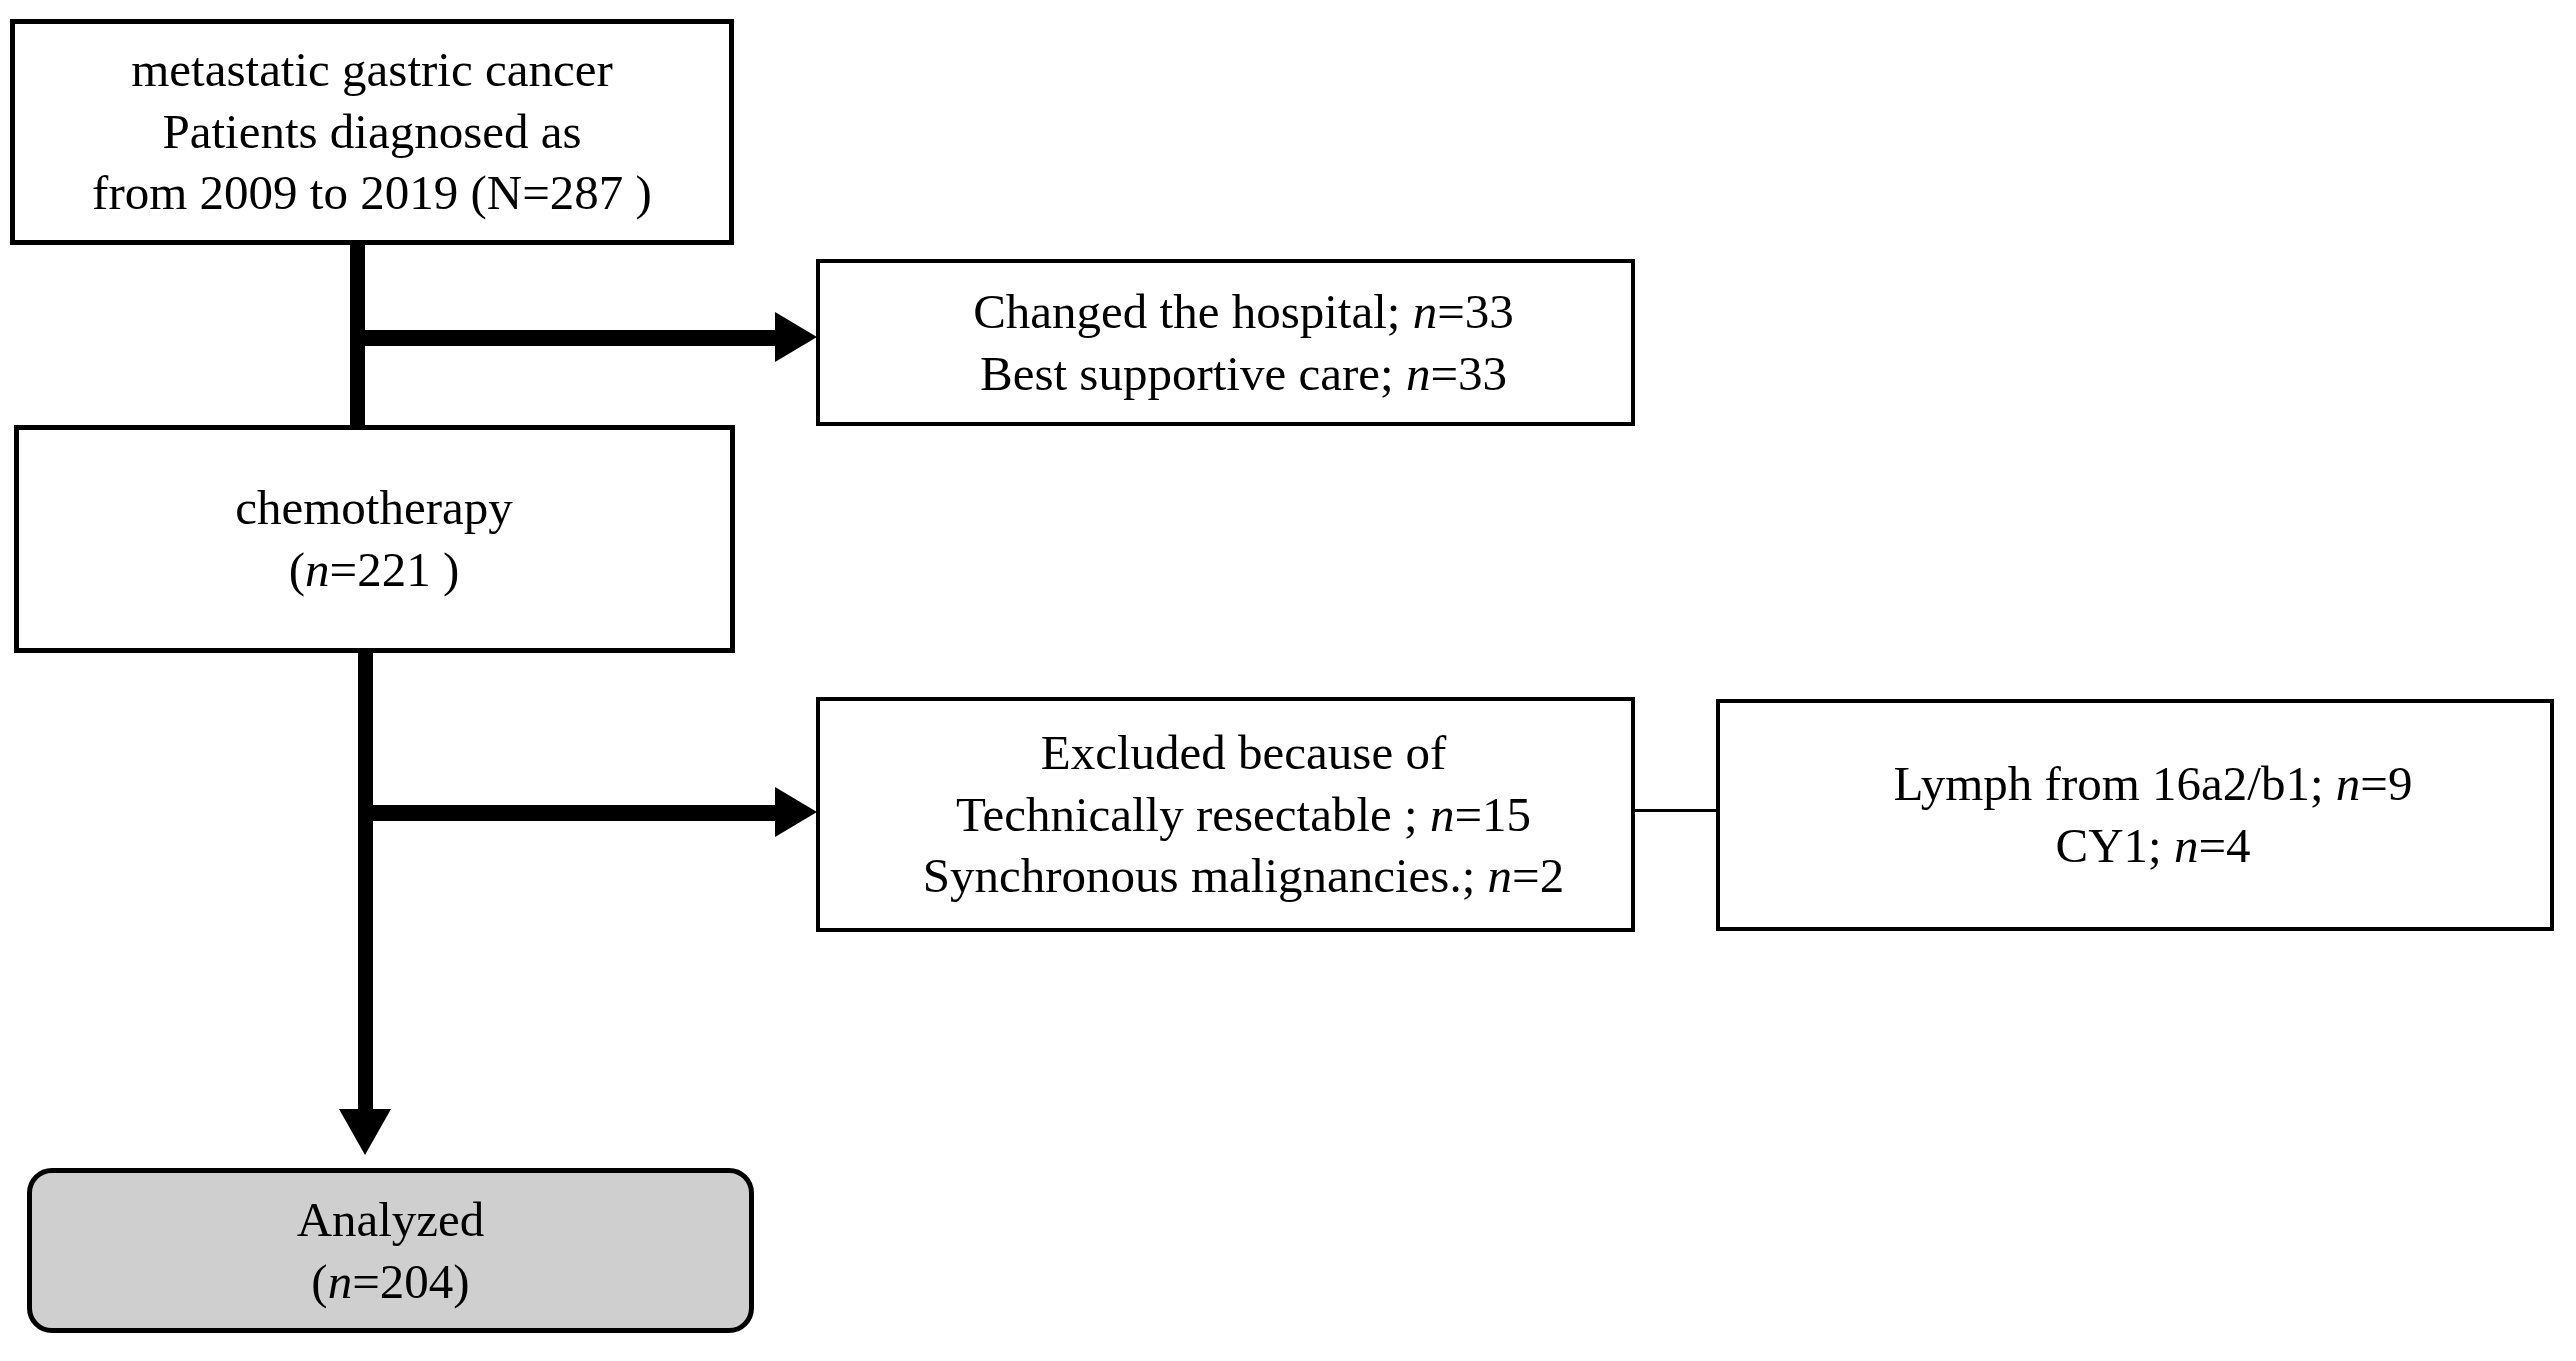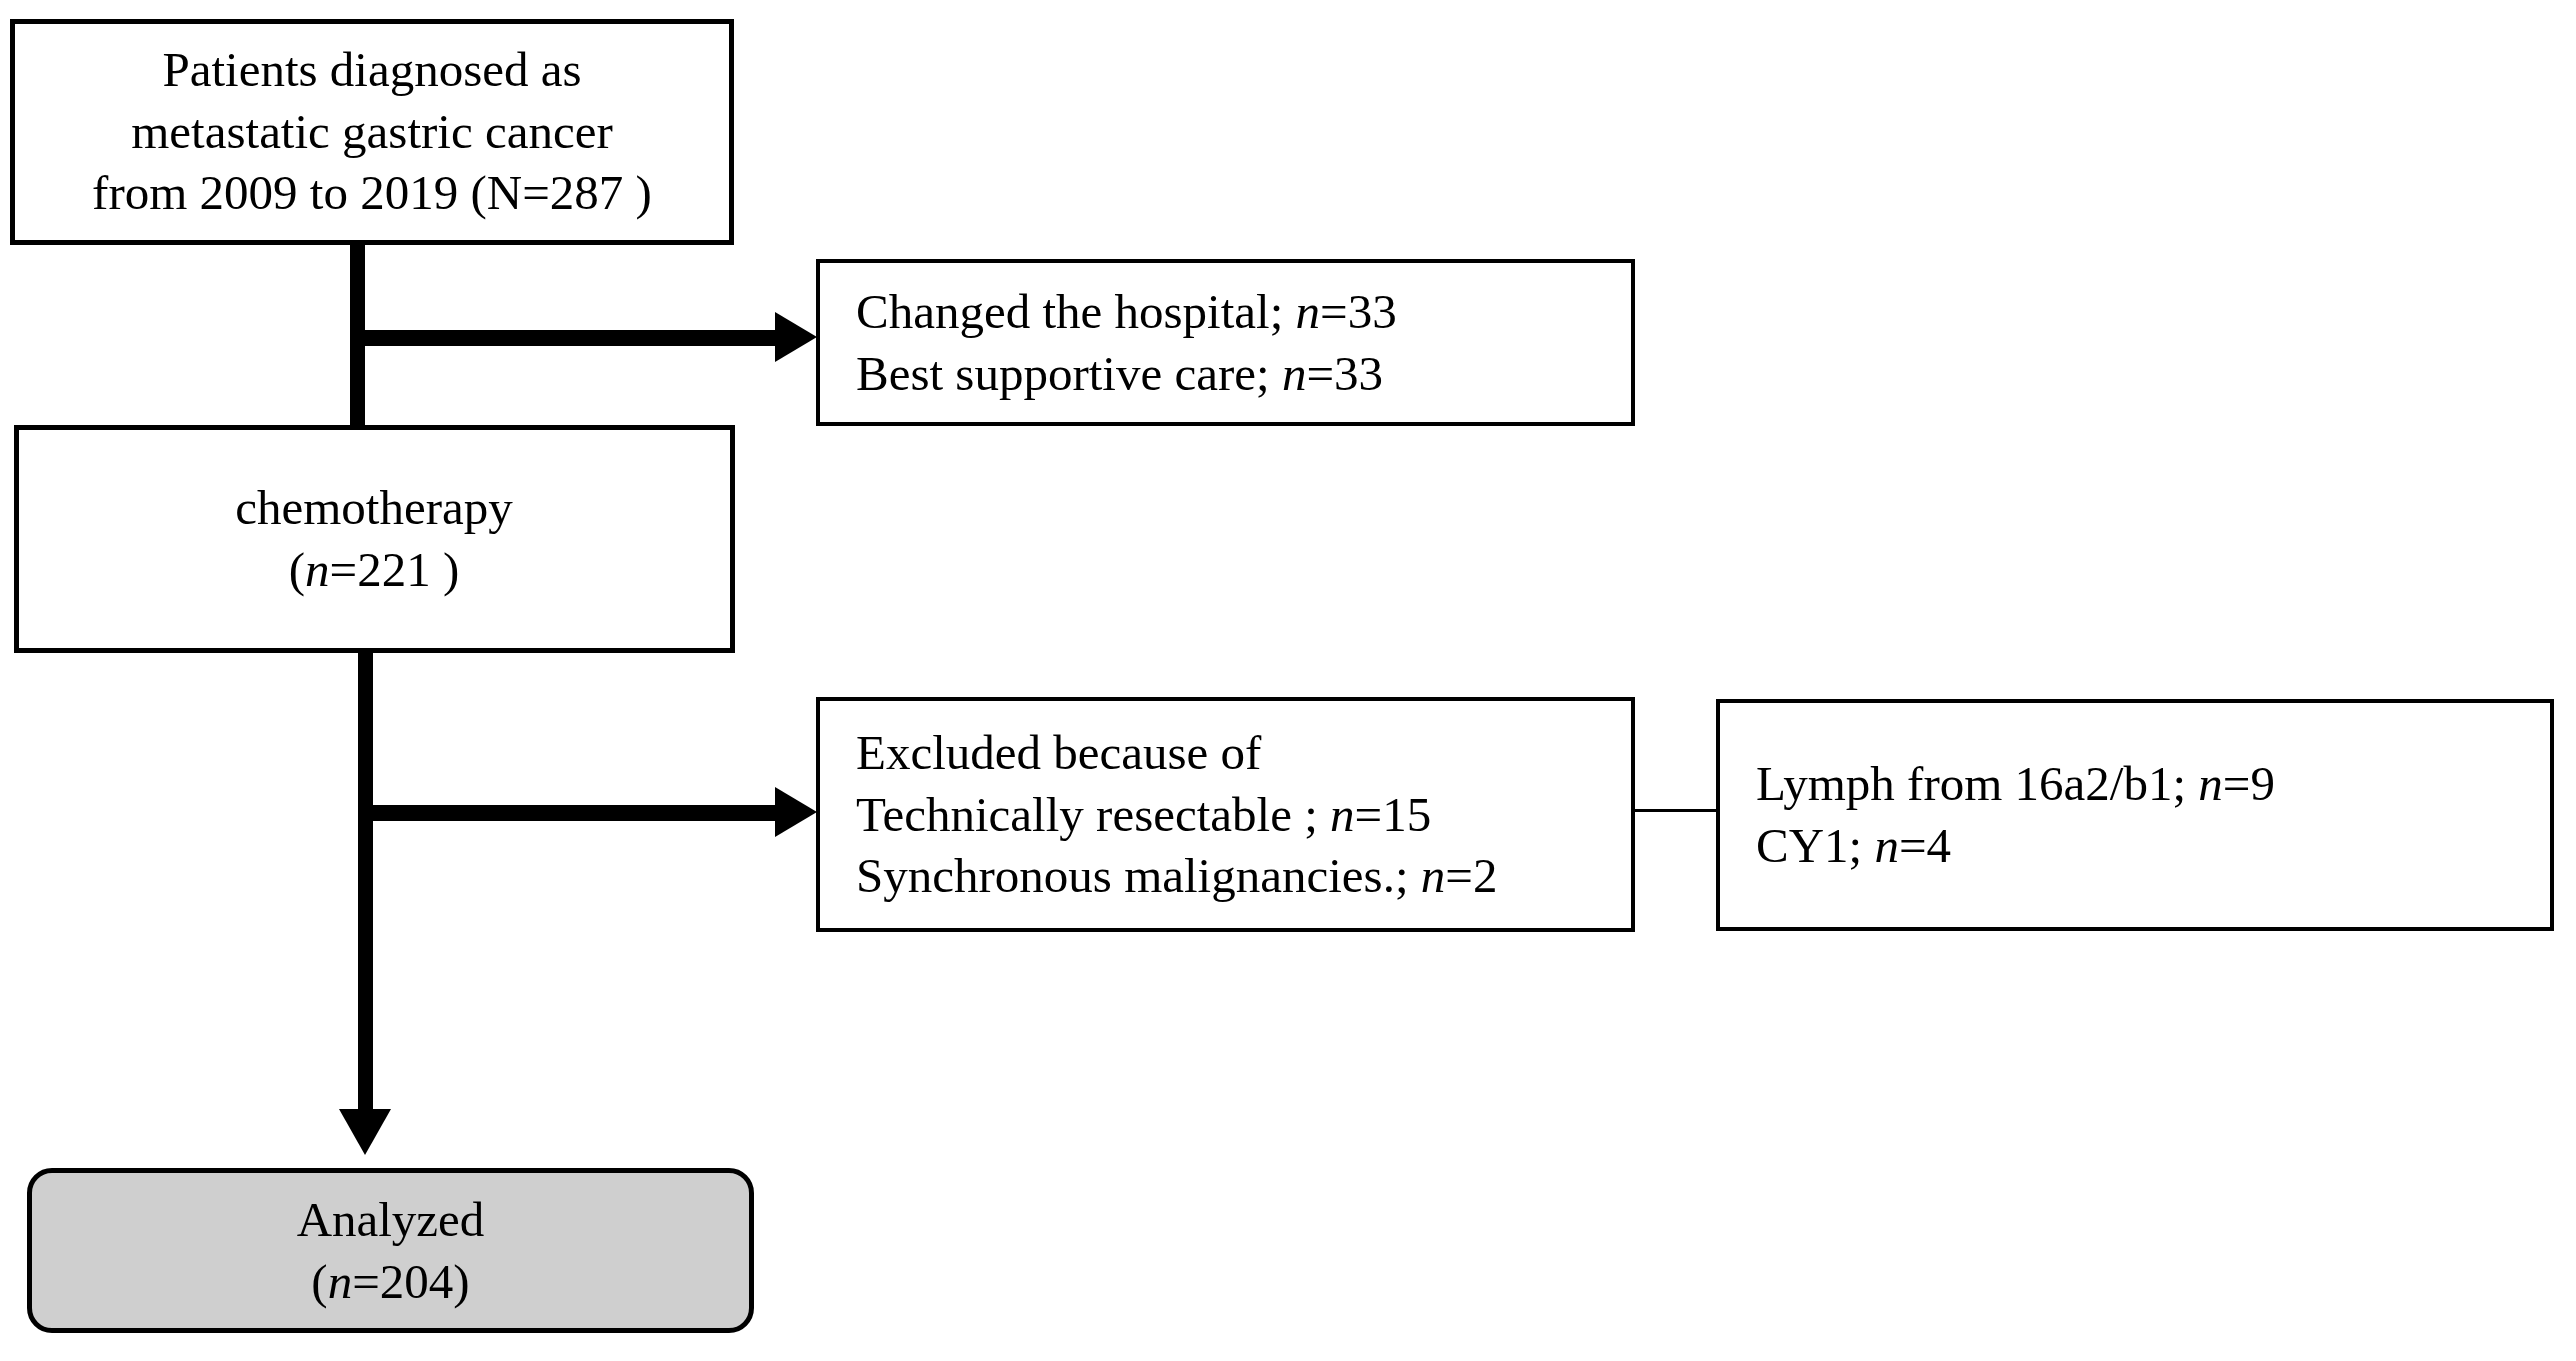--- a/index.html
+++ b/index.html
@@ -33,21 +33,21 @@
   }
   .box .line {
     font-size: 49px;
     line-height: 1.26;
     white-space: nowrap;
   }
   .box.center .line {
     text-align: center;
   }
   .box.left .line {
-    text-align: left;
+    text-align: center;
     padding-left: 36px;
   }
   .ital {
     font-style: italic;
   }
 
   
   .vtrunk {
     position: absolute;
     background: #000000;
@@ -92,24 +92,24 @@
 
   <div class="hbar" style="left:358px; top:805px; width:419px; height:16px;"></div>
   <div class="arrow-right" style="left:775px; top:787px;"></div>
 
   <div class="arrow-down" style="left:339px; top:1109px;"></div>
 
   <div class="thinline" style="left:1572px; top:809px; width:145px;"></div>
 
   <div class="box center" style="left:10px; top:18.6px; width:724px; height:226px;">
     <div class="line">
-      <span>Patients diagnosed as</span><span class="ital"></span><span></span>
+      <span>metastatic gastric cancer</span><span class="ital"></span><span></span>
     </div>
     <div class="line">
-      <span>metastatic gastric cancer</span><span class="ital"></span><span></span>
+      <span>Patients diagnosed as</span><span class="ital"></span><span></span>
     </div>
     <div class="line">
       <span>from 2009 to 2019 (N=287 )</span><span class="ital"></span><span></span>
     </div>
   </div>
 
   <div class="box center" style="left:13.5px; top:425px; width:721px; height:228px;">
     <div class="line">
       <span>chemotherapy</span><span class="ital"></span><span></span>
     </div>

